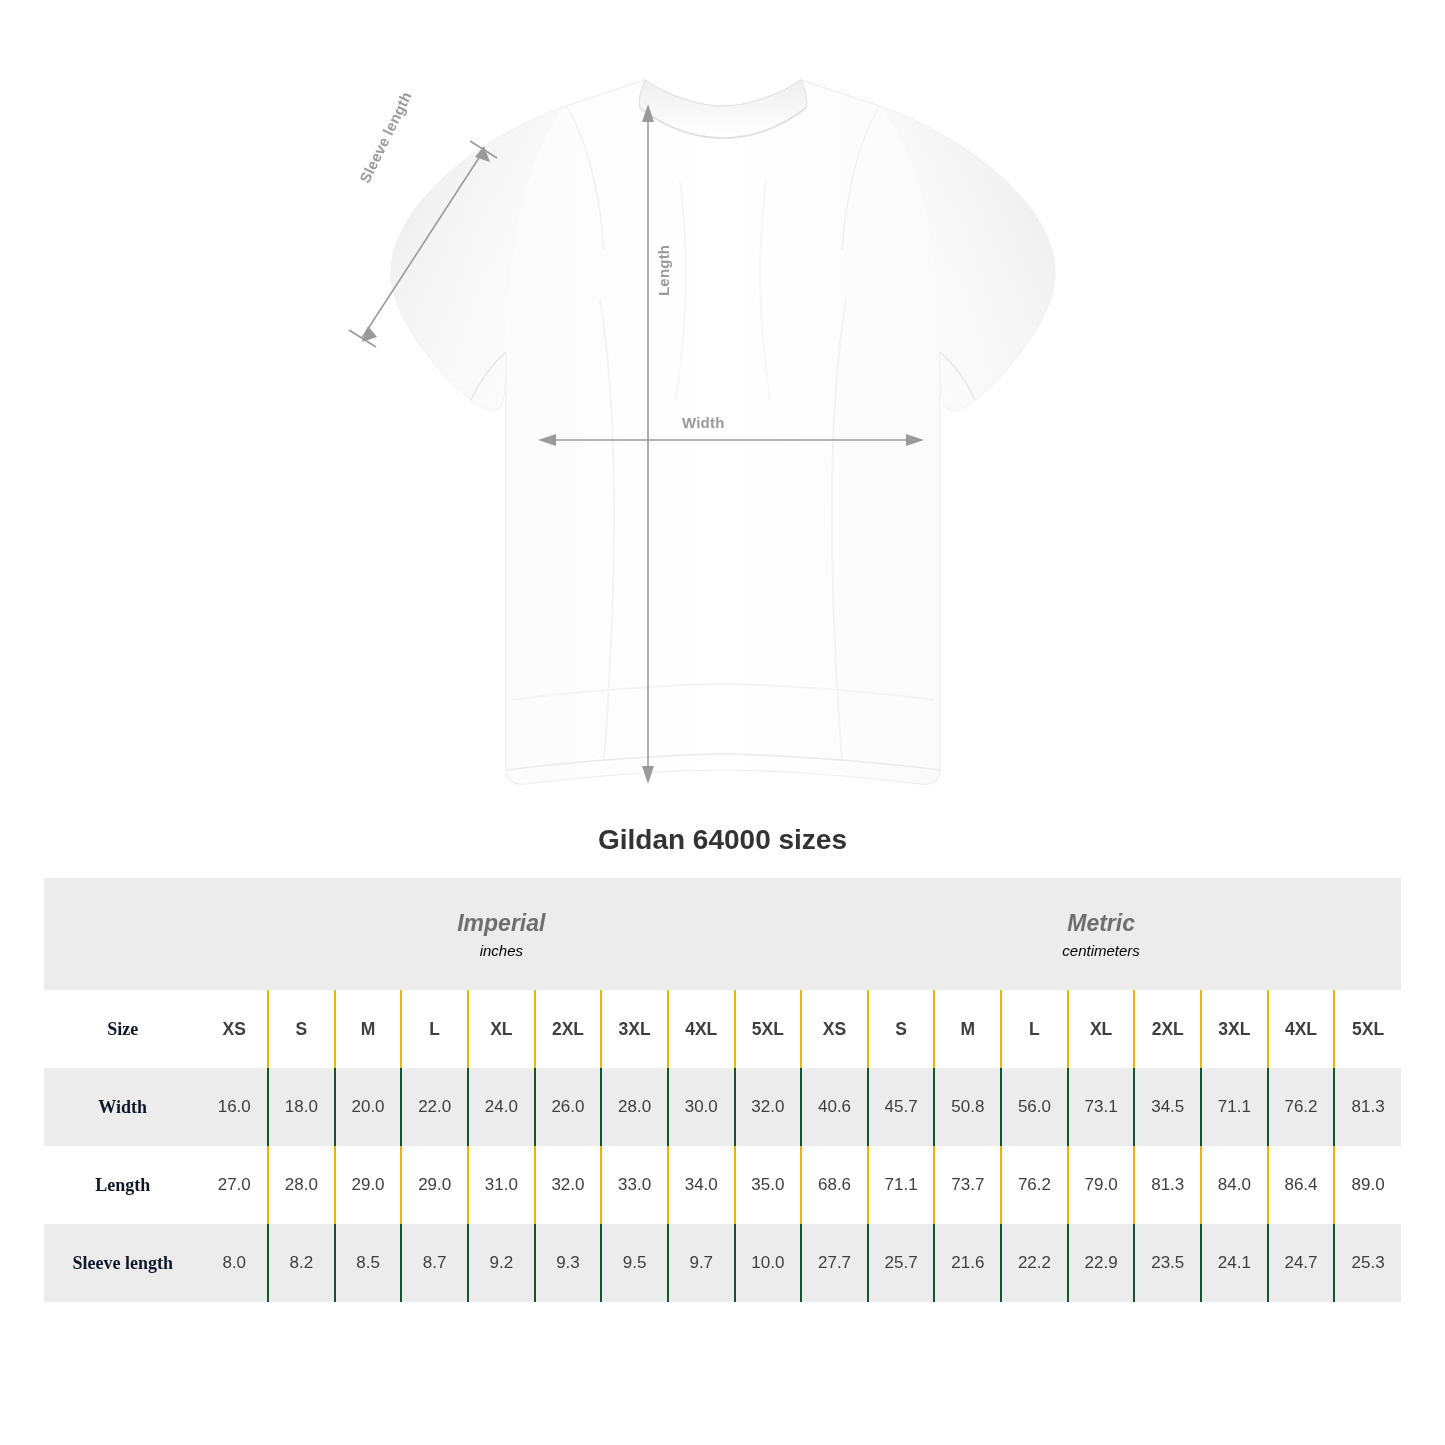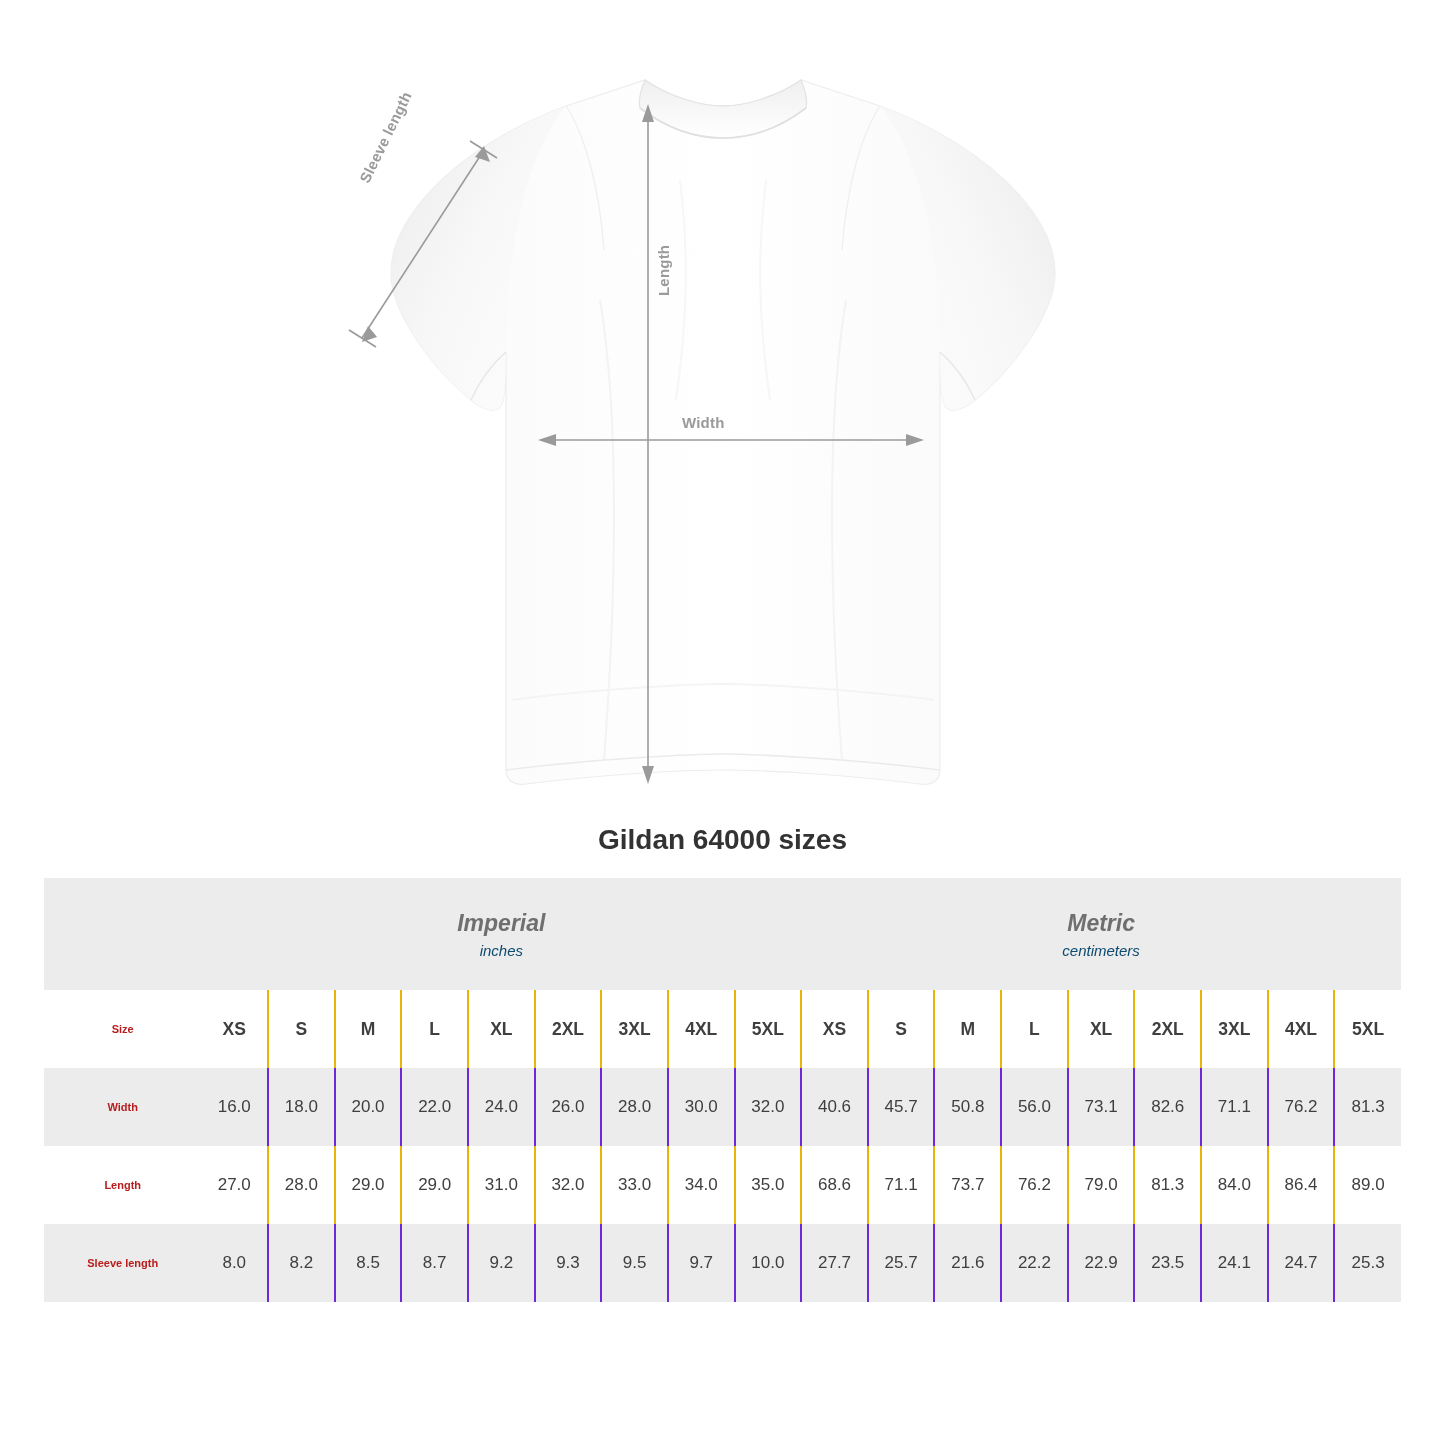--- a/index.html
+++ b/index.html
@@ -102,43 +102,44 @@
   .unit-name {
     font-size: 23px;
     font-style: italic;
     font-weight: bold;
     color: #6f6f6f;
     line-height: 1.25;
   }
   .unit-sub {
     font-size: 15px;
     font-style: italic;
-    color: #0c4a6e;
+    color: #000000;
     margin-top: 4px;
   }
 
   .row-size { background: #ffffff; }
   .row-alt  { background: #ececec; }
 
   .cell {
     height: 78px;
     text-align: center;
     vertical-align: middle;
     font-size: 17px;
     color: #3f3f3f;
     border-right: 2px solid #ffffff;
   }
-  .row-alt .cell { border-right: 2px solid #6d28d9; }
+  .row-alt .cell { border-right: 2px solid #14532d; }
   .row-size .cell { border-right: 2px solid #eab308; }
 
   .cell.rowhead {
     font-weight: bold;
-    font-size: 11px;
-    color: #b91c1c;
+    font-size: 18px;
+    color: #0f172a;
     border-right: none;
+    font-family: Liberation Serif, serif;
   }
   .cell.sizehead {
     font-weight: bold;
     font-size: 17.5px;
   }
   .cell.last { border-right: none; }
 </style>
 </head>
 <body>
 
@@ -315,21 +316,21 @@
         <td class="cell">24.0</td>
         <td class="cell">26.0</td>
         <td class="cell">28.0</td>
         <td class="cell">30.0</td>
         <td class="cell">32.0</td>
         <td class="cell">40.6</td>
         <td class="cell">45.7</td>
         <td class="cell">50.8</td>
         <td class="cell">56.0</td>
         <td class="cell">73.1</td>
-        <td class="cell">82.6</td>
+        <td class="cell">34.5</td>
         <td class="cell">71.1</td>
         <td class="cell">76.2</td>
         <td class="cell last">81.3</td>
       </tr>
 
       <tr class="row-size">
         <td class="cell rowhead">Length</td>
         <td class="cell">27.0</td>
         <td class="cell">28.0</td>
         <td class="cell">29.0</td>

